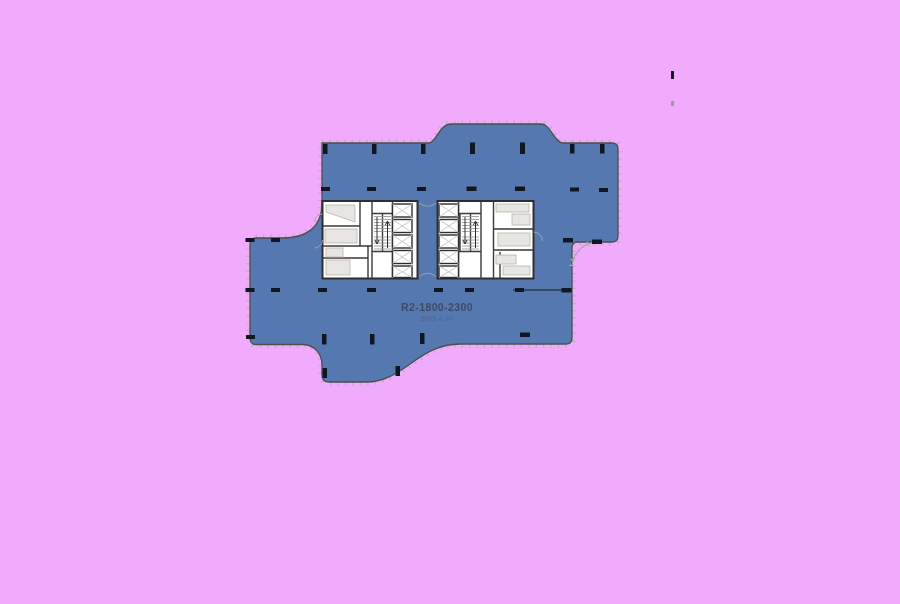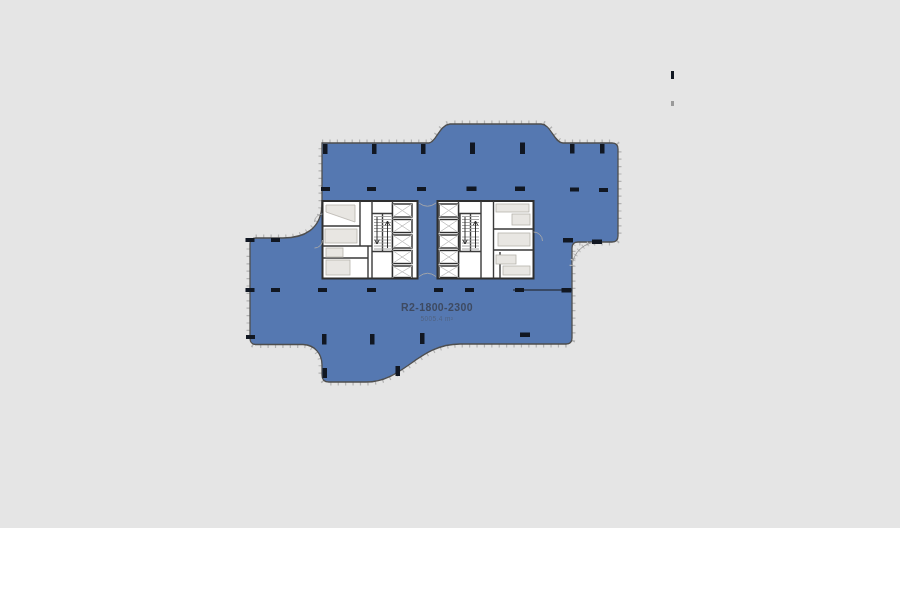--- a/index.html
+++ b/index.html
@@ -1,19 +1,19 @@
 <!DOCTYPE html>
 <html><head>
 <meta charset="utf-8">
 <style>
   html,body{margin:0;padding:0;background:#ffffff;}
   #canvas{
     position:relative;
-    width:900px;height:528px;
-    background:#e5e5e5;
+    width:900px;height:604px;
+    background:#f0abfc;
     overflow:hidden;
     font-family:"Liberation Sans", sans-serif;
   }
   #plan-svg{position:absolute;left:0;top:0;width:900px;height:604px;}
   .plan-label{
     position:absolute;
     left:357px;top:302px;width:160px;
     text-align:center;
     line-height:1.1;
     pointer-events:auto;

